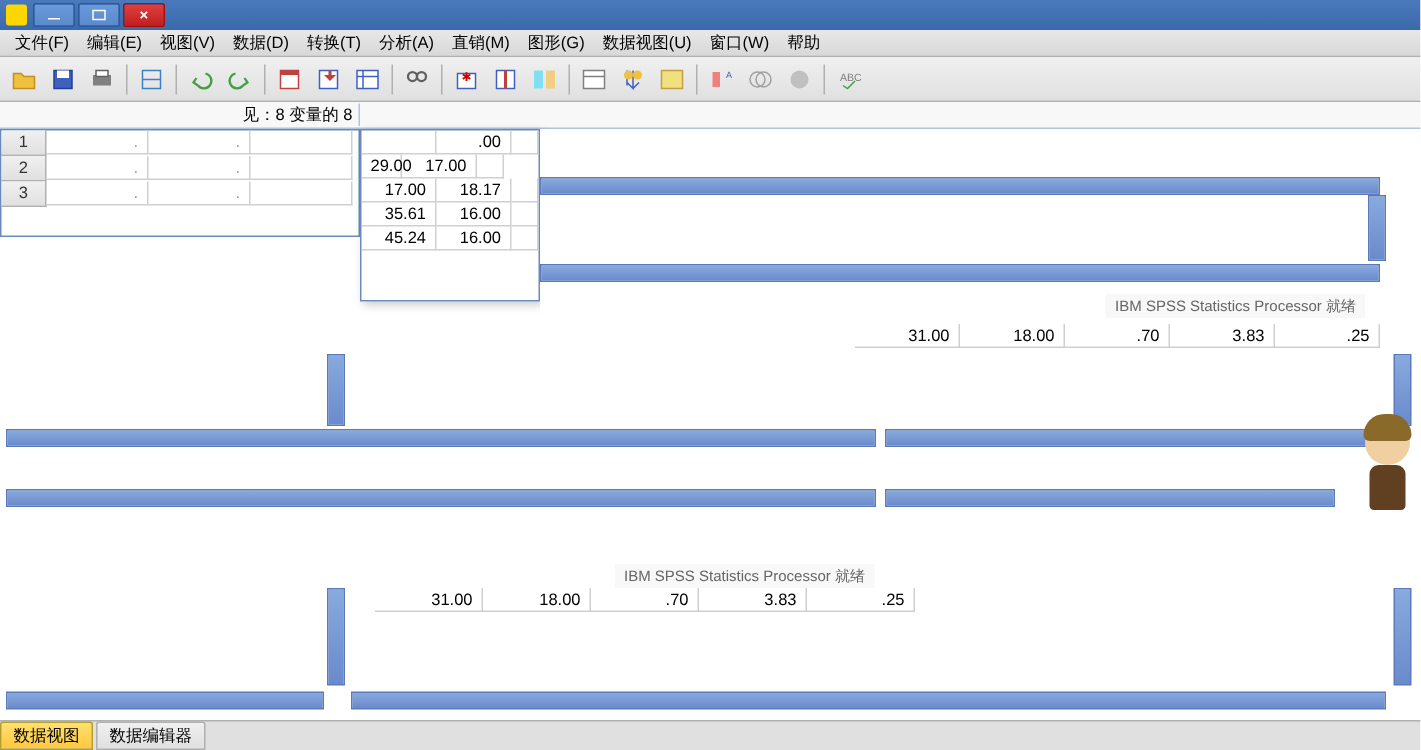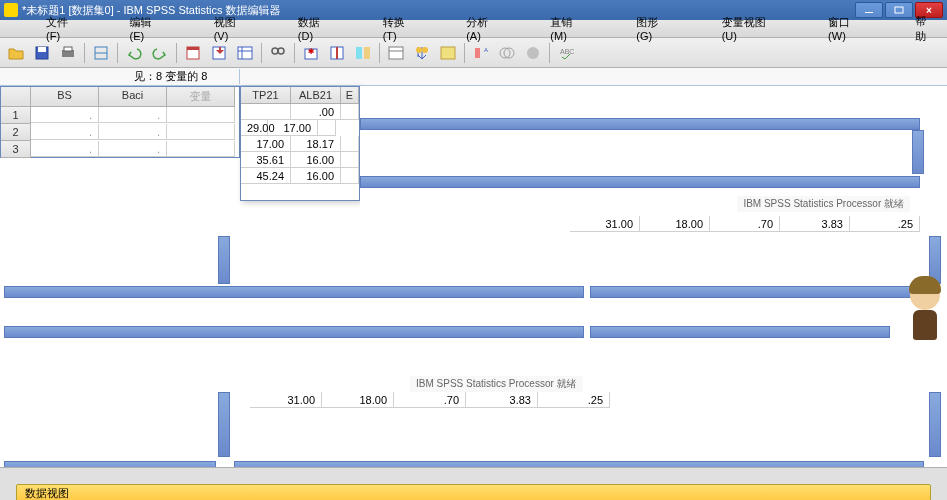--- a/index.html
+++ b/index.html
@@ -7,54 +7,53 @@
 
 .titlebar { background: linear-gradient(#4a7abc, #3a6aac); height: 20px; display: flex; align-items: center; padding: 0 4px; color: #fff; font-size: 11px; }
 .titlebar-icon { width: 14px; height: 14px; background: #ffd700; margin-right: 4px; border-radius: 2px; }
 .titlebar-text { flex: 1; }
 .win-btns { display: flex; gap: 2px; }
 .win-btn { width: 28px; height: 16px; background: linear-gradient(#6a9adc, #5a8acc); border: 1px solid #2a5a9c; border-radius: 2px; display: flex; align-items: center; justify-content: center; }
 .win-btn.close { background: linear-gradient(#e04040, #c02020); border-color: #a01010; color: #fff; font-size: 10px; font-weight: bold; }
 .win-btn svg { width: 10px; height: 8px; }
 
 .menubar { background: linear-gradient(#e8e8e8, #d8d8d8); height: 18px; display: flex; align-items: center; padding: 0 4px; font-size: 11px; border-bottom: 1px solid #b0b0b0; }
-.menu-item { padding: 0 6px; cursor: default; margin-left: 36px; }
+.menu-item { padding: 0 6px; cursor: default; }
 
 .toolbar { background: linear-gradient(#f0f0f0, #e0e0e0); height: 30px; display: flex; align-items: center; padding: 2px 4px; gap: 2px; border-bottom: 1px solid #b0b0b0; }
 .tb-btn { width: 24px; height: 24px; border: 1px solid transparent; border-radius: 2px; display: flex; align-items: center; justify-content: center; }
 .tb-sep { width: 1px; height: 20px; background: #b0b0b0; margin: 0 2px; }
 
 .info-row { height: 18px; background: #f8f8f8; border-bottom: 1px solid #b0c4de; font-size: 11px; display: flex; align-items: center; }
 .info-cell { border-right: 1px solid #b0c4de; padding: 0 4px; text-align: right; }
 
 .grid-area { position: relative; height: 394px; background: #fff; }
 .pane { position: absolute; border: 1px solid #6a8abc; background: #fff; }
 .th { background: linear-gradient(#f0f0f0, #e0e0e0); border-right: 1px solid #b0b0b0; border-bottom: 1px solid #b0b0b0; font-size: 11px; text-align: center; padding: 2px 4px; color: #333; }
 .rh { background: linear-gradient(#f0f0f0, #e0e0e0); border-right: 1px solid #b0b0b0; border-bottom: 1px solid #b0b0b0; font-size: 11px; text-align: center; padding: 2px 4px; color: #333; }
 .cell { border-right: 1px solid #d0d0d0; border-bottom: 1px solid #d0d0d0; font-size: 11px; text-align: right; padding: 2px 6px; height: 16px; white-space: nowrap; }
 .cell.dim { color: #999; }
 .hbar { background: linear-gradient(#88aadd, #6a8acc); height: 12px; border: 1px solid #5a7abc; position: absolute; }
 .vbar { background: linear-gradient(#88aadd, #6a8acc); width: 12px; border: 1px solid #5a7abc; position: absolute; }
 .status { position: absolute; font-size: 10px; color: #666; background: #f8f8f8; padding: 1px 6px; }
 
-.footer-tabs { position: absolute; bottom: 0; left: 0; height: 20px; display: flex; gap: 2px; padding: 16px; background: #e0e0e0; width: 100%; border-top: 1px solid #b0b0b0; flex-direction: column; }
+.footer-tabs { position: absolute; bottom: 0; left: 0; height: 20px; display: flex; gap: 2px; padding: 0; background: #e0e0e0; width: 100%; border-top: 1px solid #b0b0b0; }
 .ftab { padding: 1px 8px; font-size: 11px; border: 1px solid #b0a030; background: linear-gradient(#ffe070, #ffc840); border-radius: 2px 2px 0 0; }
 .ftab.inactive { background: linear-gradient(#f0f0f0, #e0e0e0); border-color: #b0b0b0; }
 
 .avatar { position: absolute; right: 2px; top: 280px; width: 40px; height: 90px; }
 .avatar-head { width: 30px; height: 30px; background: #f0d0a0; border-radius: 50%; margin: 0 auto; position: relative; }
 .avatar-hair { width: 32px; height: 18px; background: #8a6a2a; border-radius: 14px 14px 4px 4px; position: absolute; top: -4px; left: -1px; }
 .avatar-body { width: 24px; height: 30px; background: #604020; margin: 0 auto; border-radius: 6px 6px 3px 3px; }
 </style>
 </head>
 <body>
 
 <div class="titlebar">
   <div class="titlebar-icon"></div>
-  <div class="titlebar-text">*未标题1 [数据集0] - IBM SPSS Statistics 数据编辑器</div>
   <div class="win-btns">
     <div class="win-btn">
         <svg viewBox="0 0 10 8">
           <rect x="1" y="6" width="8" height="1" fill="#fff"></rect>
         </svg>
       </div>
     <div class="win-btn">
         <svg viewBox="0 0 10 8">
           <rect x="1" y="1" width="8" height="6" fill="none" stroke="#fff"></rect>
         </svg>
@@ -65,21 +64,21 @@
 
 <div class="menubar">
   <span class="menu-item">文件(F)</span>
   <span class="menu-item">编辑(E)</span>
   <span class="menu-item">视图(V)</span>
   <span class="menu-item">数据(D)</span>
   <span class="menu-item">转换(T)</span>
   <span class="menu-item">分析(A)</span>
   <span class="menu-item">直销(M)</span>
   <span class="menu-item">图形(G)</span>
-  <span class="menu-item">变量视图(U)</span>
+  <span class="menu-item">数据视图(U)</span>
   <span class="menu-item">窗口(W)</span>
   <span class="menu-item">帮助</span>
 </div>
 
 <div class="toolbar">
   <div class="tb-btn">
       <svg width="18" height="18" viewBox="0 0 18 18">
         <path d="M2 5 h5 l2 2 h7 v8 h-14z" fill="#f0c040" stroke="#c09020"></path>
       </svg>
     </div>
@@ -201,58 +200,47 @@
       <svg width="18" height="18" viewBox="0 0 18 18">
         <text x="3" y="10" font-size="7" fill="#808080">ABC</text>
         <path d="M5 13 l3 2 l5 -5" stroke="#40a040" fill="none"></path>
       </svg>
     </div>
 </div>
 
 <div class="info-row">
   <div class="info-cell" style="width:60px"></div>
   <div class="info-cell" style="width:70px"></div>
-  <div class="info-cell" style="width:110px;text-align:left">见：8 变量的 8</div>
+  <div class="info-cell" style="width:110px;text-align:right">见：8 变量的 8</div>
 </div>
 
 <div class="grid-area">
 
   <div class="pane" style="left:0; top:0; width:240px; height:72px;">
     <div style="display:flex">
-      <div class="th" style="width:30px"></div>
-      <div class="th" style="width:68px">BS</div>
-      <div class="th" style="width:68px">Baci</div>
-      <div class="th" style="width:68px;color:#aaa">变量</div>
-    </div>
-    <div style="display:flex">
         <div class="rh" style="width:30px">1</div>
         <div class="cell dim" style="width:68px">.</div>
         <div class="cell dim" style="width:68px">.</div>
         <div class="cell" style="width:68px"></div>
       </div>
     <div style="display:flex">
         <div class="rh" style="width:30px">2</div>
         <div class="cell dim" style="width:68px">.</div>
         <div class="cell dim" style="width:68px">.</div>
         <div class="cell" style="width:68px"></div>
       </div>
     <div style="display:flex">
         <div class="rh" style="width:30px">3</div>
         <div class="cell dim" style="width:68px">.</div>
         <div class="cell dim" style="width:68px">.</div>
         <div class="cell" style="width:68px"></div>
       </div>
   </div>
 
   <div class="pane" style="left:240px; top:0; width:120px; height:115px; box-shadow:2px 2px 6px rgba(0,0,0,.2)">
-    <div style="display:flex">
-      <div class="th" style="width:50px">TP21</div>
-      <div class="th" style="width:50px">ALB21</div>
-      <div class="th" style="width:18px">E</div>
-    </div>
     <div style="display:flex">
         <div class="cell" style="width:50px"></div>
         <div class="cell" style="width:50px">.00</div>
         <div class="cell" style="width:18px"></div>
       </div>
     <div style="display:flex">
         <div class="cell" style="width:27px">29.00</div>
         <div class="cell" style="width:50px">17.00</div>
         <div class="cell" style="width:18px"></div>
       </div>

